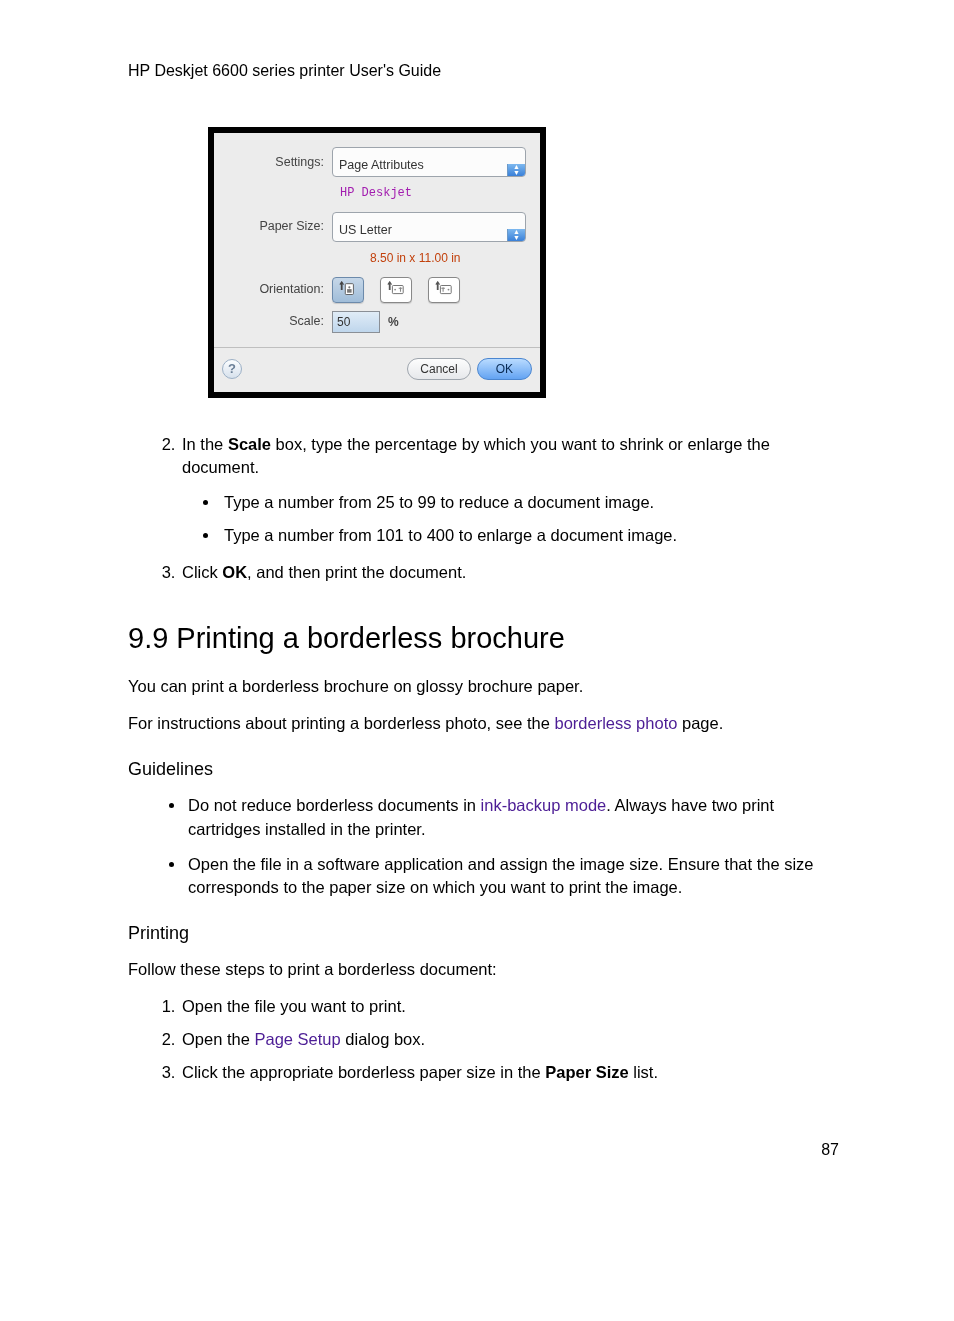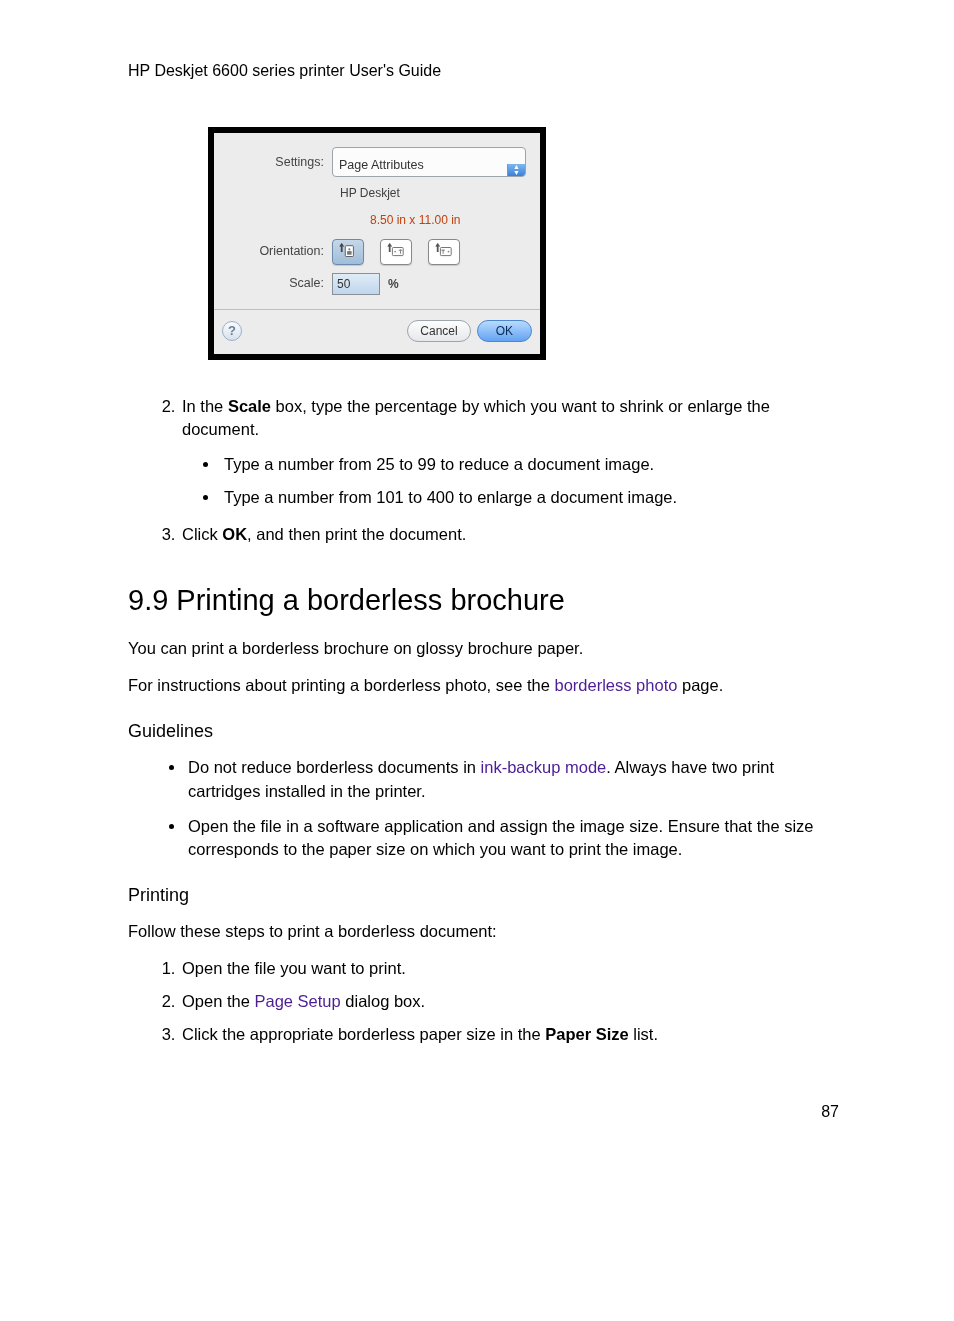--- a/index.html
+++ b/index.html
@@ -62,23 +62,24 @@
       display: flex;
       flex-direction: column;
       align-items: center;
       justify-content: center;
       color: #fff;
       font-size: 7px;
       line-height: 6px;
     }
     .subtext-row {
       margin-left: 112px;
-      color: #404040;
+      color: #a21caf;
       margin-bottom: 10px;
       font-size: 12px;
+      font-family: Liberation Mono, monospace;
     }
     .subtext-center {
       margin-left: 112px;
       text-align: left;
       padding-left: 30px;
       color: #c2410c;
       font-size: 12px;
       margin-bottom: 10px;
     }
     .orient-group {
@@ -217,20 +218,27 @@
     <div class="dialog-row">
       <div class="dlabel">Settings:</div>
       <div class="combo">
         <span class="combo-text">Page Attributes</span>
         <span class="combo-arrows">▲<br>▼</span>
       </div>
     </div>
 
     <div class="subtext-row">HP Deskjet</div>
 
+    <div class="dialog-row">
+      <div class="dlabel">Paper Size:</div>
+      <div class="combo">
+        <span class="combo-text">US Letter</span>
+        <span class="combo-arrows">▲<br>▼</span>
+      </div>
+    </div>
     <div class="subtext-center">8.50 in x 11.00 in</div>
 
     <div class="dialog-row">
       <div class="dlabel">Orientation:</div>
       <div class="orient-group">
         <div class="orient-btn selected">
           <svg class="orient-svg" viewBox="0 0 20 20">
               <path d="M3 2 L3 10" stroke="#444" stroke-width="2" fill="none"></path>
               <path d="M1 4 L3 1 L5 4" stroke="#444" stroke-width="1.3" fill="none"></path>
               <rect x="7" y="3" width="9" height="12" rx="1" fill="#fff" stroke="#555" stroke-width="1"></rect>

